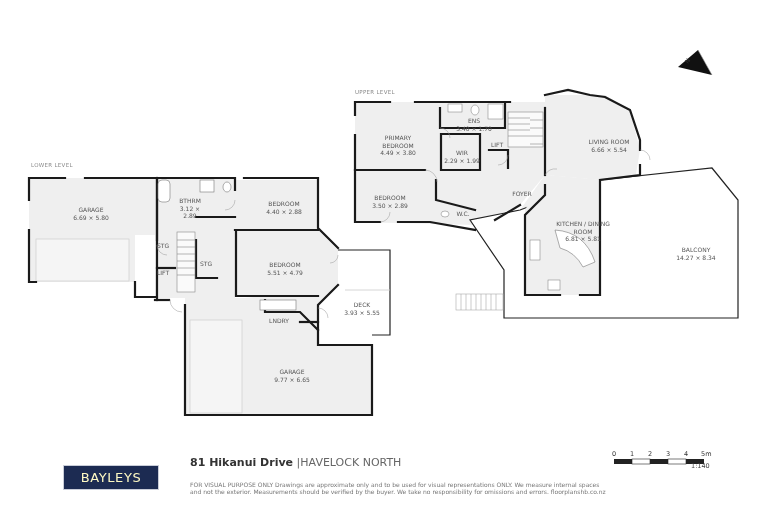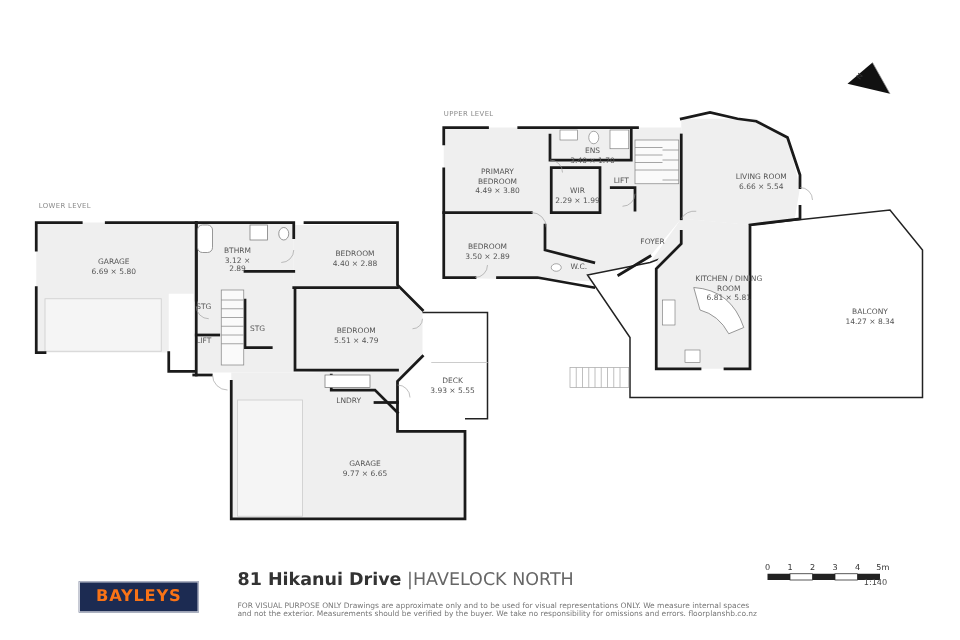--- a/index.html
+++ b/index.html
@@ -2,22 +2,22 @@
 <html><head>
 <meta charset="utf-8">
 <style>
   html, body { margin: 0; padding: 0; background: #ffffff; }
   body { width: 768px; height: 512px; position: relative; overflow: hidden; font-family: "DejaVu Sans", sans-serif; }
   .plan { position: absolute; left: 0; top: 0; width: 768px; height: 512px; }
   .lvl { position: absolute; font-size: 5.5px; color: #8a8a8a; letter-spacing: 0.3px; }
   .room { position: absolute; font-size: 6px; color: #555; text-align: center; line-height: 1.25; transform: translateX(-50%); white-space: nowrap; }
   .room .dim { display: block; }
   .logo { position: absolute; left: 63px; top: 465px; width: 94px; height: 23px; background: #1c2b52; border: 1px solid #c9cdd8; display: flex; align-items: center; justify-content: center; }
-  .logo span { color: #f97316; font-family: "DejaVu Sans", sans-serif; font-weight: bold; font-size: 13px; letter-spacing: 0.6px; }
-  .addr { position: absolute; left: 190px; top: 456px; font-size: 14px; color: #333; }
+  .logo span { color: #fef9c3; font-family: "DejaVu Sans", sans-serif; font-weight: normal; font-size: 13px; letter-spacing: 0.6px; }
+  .addr { position: absolute; left: 190px; top: 456px; font-size: 11px; color: #333; }
   .addr b { font-weight: bold; }
   .addr .city { color: #666; font-weight: normal; }
   .disc { position: absolute; left: 190px; top: 481px; font-size: 6px; color: #777; line-height: 1.2; width: 560px; }
   .scale { position: absolute; left: 612px; top: 450px; width: 120px; height: 26px; }
   .scale .ticks { position: absolute; top: 0; left: 0; width: 110px; font-size: 6.5px; color: #333; }
   .scale .ticks span { position: absolute; }
   .scale .ratio { position: absolute; left: 79px; top: 12px; font-size: 6.5px; color: #444; }
 </style>
 </head>
 <body>

